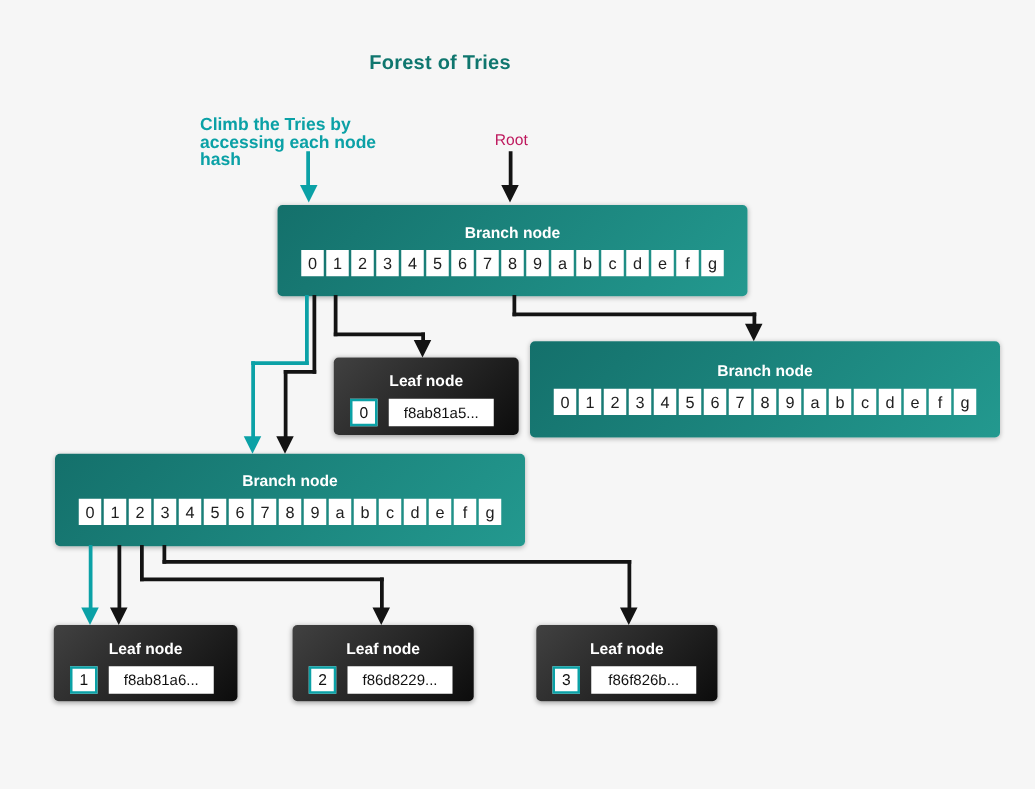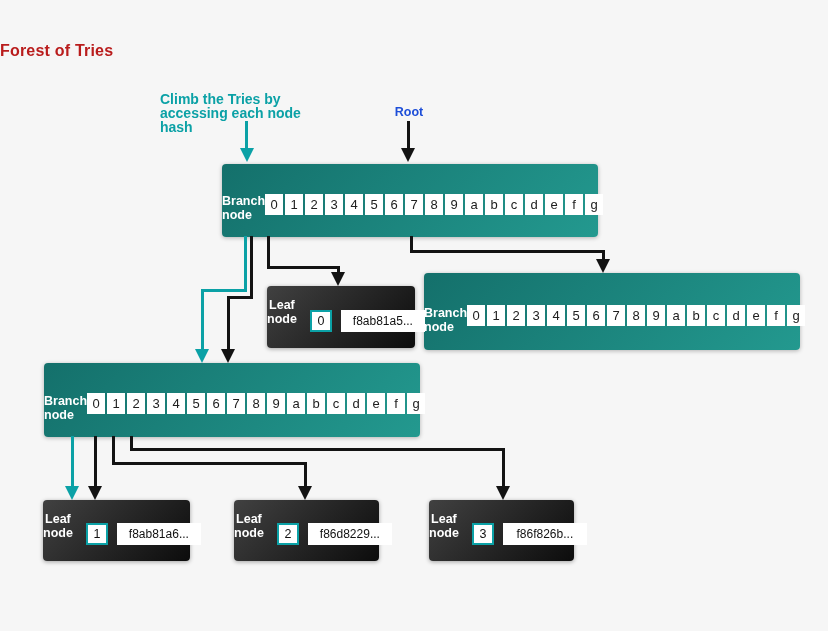--- a/index.html
+++ b/index.html
@@ -1,41 +1,41 @@
 <!DOCTYPE html>
 <html><head>
 <meta charset="utf-8">
 <style>
   html,body{margin:0;padding:0;}
   body{font-family:"Liberation Sans",sans-serif;background:#f6f6f6;}
   #stage{position:relative;width:828px;height:631px;background:#f6f6f6;overflow:hidden;}
 
-  .title{position:absolute;top:42px;left:0;width:704px;
-         font-size:16px;font-weight:bold;color:#b91c1c;letter-spacing:.2px;}
+  .title{position:absolute;top:42px;left:0;width:704px;text-align:center;
+         font-size:16px;font-weight:bold;color:#0f766e;letter-spacing:.2px;}
   .subtitle{position:absolute;top:61px;left:0;width:828px;text-align:center;
          font-size:14.5px;color:#161616;}
 
   .climb-label{position:absolute;left:160px;top:92px;width:174px;
          font-size:14px;line-height:14px;font-weight:bold;color:#0ba1a6;}
   .root-label{position:absolute;left:379px;top:105px;width:60px;text-align:center;
-         font-size:12.5px;font-weight:bold;color:#1d4ed8;}
+         font-size:12.5px;font-weight:normal;color:#be185d;}
 
   .branch{position:absolute;border-radius:4px;
           background:linear-gradient(135deg,#14706b 0%,#23998f 100%);
           box-shadow:0 1px 4px rgba(0,0,0,.28);
-          display:flex;flex-direction:row;align-items:center;}
+          display:flex;flex-direction:column;align-items:center;}
   .branch .blabel{margin-top:15px;font-size:12.5px;font-weight:bold;color:#ffffff;}
   .cellrow{display:flex;gap:2px;margin-top:7px;}
   .cell{width:18px;height:21px;background:#ffffff;color:#202020;
         display:flex;align-items:center;justify-content:center;font-size:13px;}
 
   .leaf{position:absolute;border-radius:4px;
         background:linear-gradient(135deg,#414141 0%,#0c0c0c 100%);
         box-shadow:0 1px 4px rgba(0,0,0,.35);
-        display:flex;flex-direction:row;}
+        display:flex;flex-direction:column;}
   .leaf .llabel{margin-top:12px;font-size:12.5px;font-weight:bold;color:#ffffff;text-align:center;}
   .leaf .lrow{display:flex;align-items:center;gap:9px;margin:7px 0 0 13px;}
   .leaf .idx{width:18px;height:18px;background:#ffffff;border:2px solid #0ba1a6;
              display:flex;align-items:center;justify-content:center;
              font-size:12.5px;color:#111;}
   .leaf .hash{width:84px;height:22px;background:#ffffff;display:flex;align-items:center;
               justify-content:center;font-size:12px;color:#111;}
 
   .seg{position:absolute;}
   .teal{background:#0ba1a6;}

